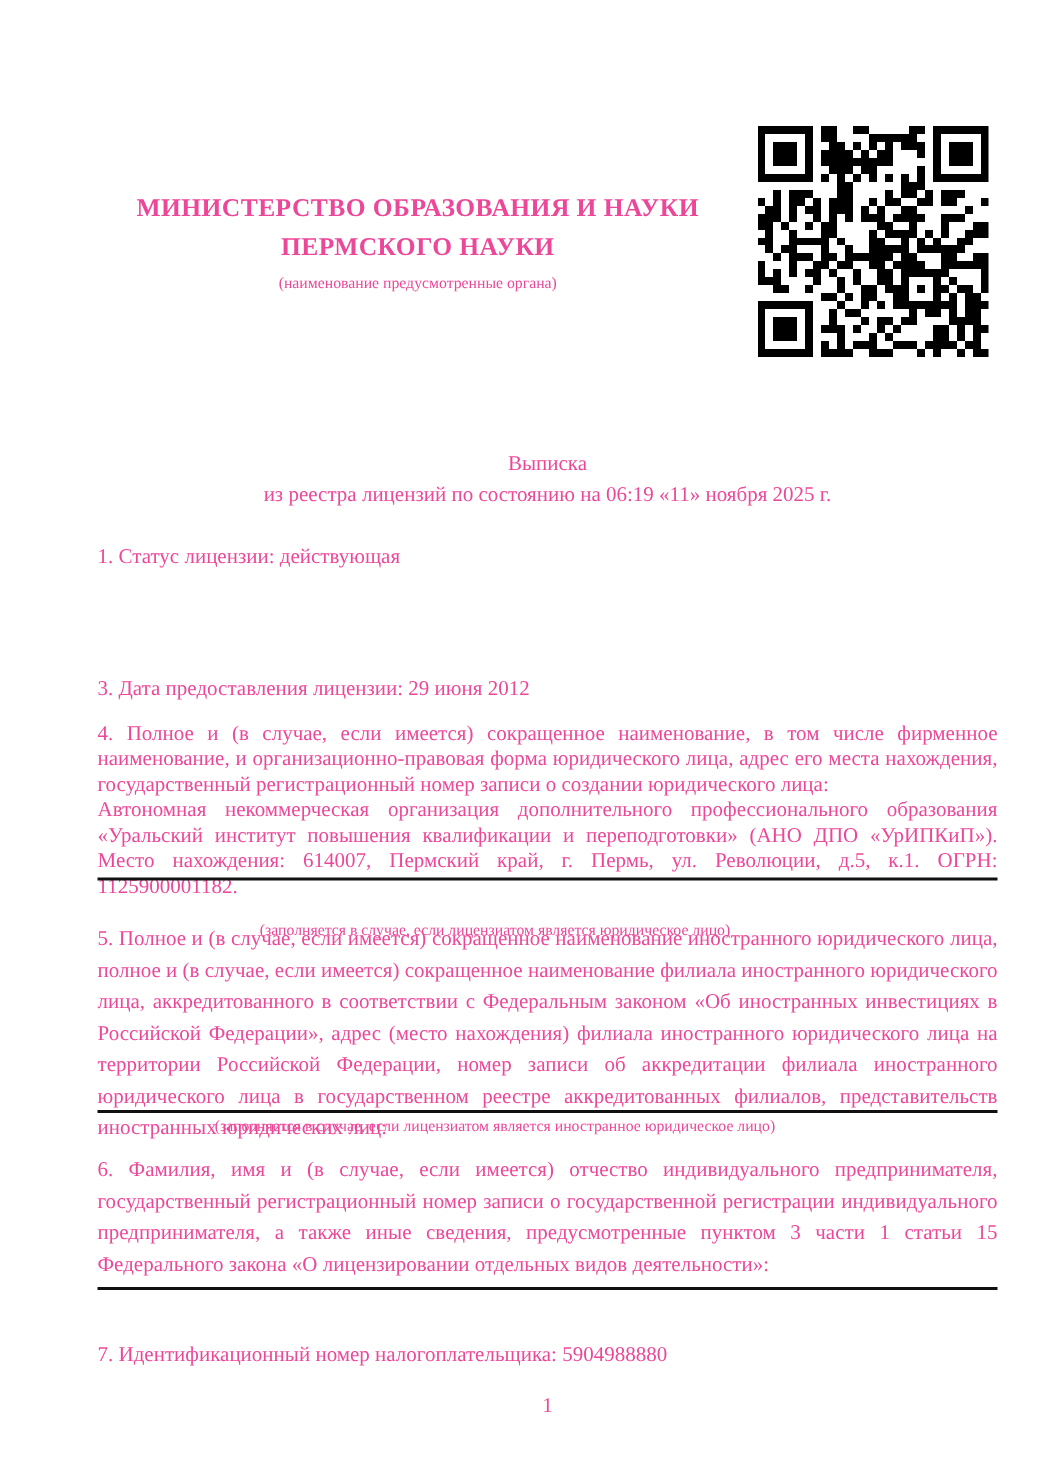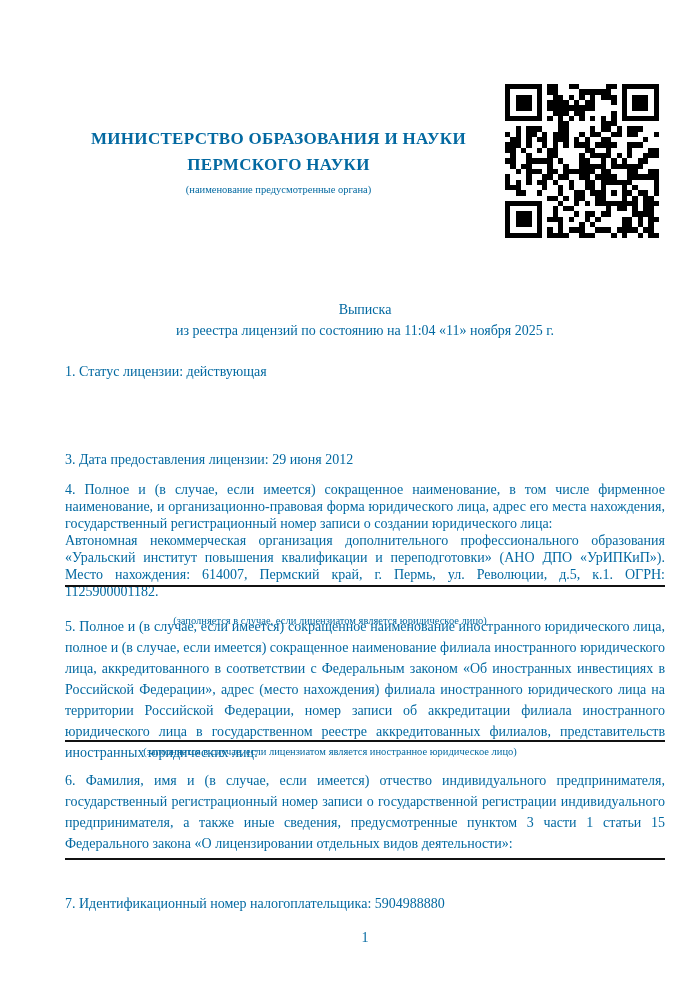--- a/index.html
+++ b/index.html
@@ -1,20 +1,20 @@
 <!DOCTYPE html>
 <html lang="ru"><head>
 <meta charset="utf-8">
 <style>
   html,body{margin:0;padding:0;background:#ffffff;}
   .page{
     position:relative;
     width:700px;height:989px;
     background:#ffffff;
-    color:#0369a1;
+    color:#ec4899;
     font-family:"Liberation Serif","DejaVu Serif",serif;
     overflow:hidden;
   }
   .abs{position:absolute;}
   
   .ministry{left:65px;top:126px;width:427px;text-align:center;}
   .ministry-line{font-weight:bold;font-size:17px;line-height:26px;letter-spacing:0.3px;white-space:nowrap;}
   .ministry-caption{font-size:10.5px;line-height:14px;margin-top:5px;}
   
   .qr{left:505px;top:84px;width:154px;height:154px;}
@@ -480,21 +480,21 @@
         <rect x="20" y="28" width="1" height="1" fill="#000"></rect>
         <rect x="22" y="28" width="1" height="1" fill="#000"></rect>
         <rect x="25" y="28" width="1" height="1" fill="#000"></rect>
         <rect x="27" y="28" width="1" height="1" fill="#000"></rect>
         <rect x="28" y="28" width="1" height="1" fill="#000"></rect>
       </svg>
   </div>
 
   <div class="abs doc-title">
     <div>Выписка</div>
-    <div>из реестра лицензий по состоянию на 11:04 «11» ноября 2025 г.</div>
+    <div>из реестра лицензий по состоянию на 06:19 «11» ноября 2025 г.</div>
   </div>
 
   <div class="abs item" style="top:361px;">1. Статус лицензии: действующая</div>
 
 
   <div class="abs item" style="top:449px;">3. Дата предоставления лицензии: 29 июня 2012</div>
 
   <div class="abs item tight" style="top:481px;">
     <div class="justify">4. Полное и (в случае, если имеется) сокращенное наименование, в том числе фирменное наименование, и организационно-правовая форма юридического лица, адрес его места нахождения, государственный регистрационный номер записи о создании юридического лица:</div>
     <div class="justify">Автономная некоммерческая организация дополнительного профессионального образования «Уральский институт повышения квалификации и переподготовки» (АНО ДПО «УрИПКиП»). Место нахождения: 614007, Пермский край, г. Пермь, ул. Революции, д.5, к.1. ОГРН: 1125900001182.</div>

